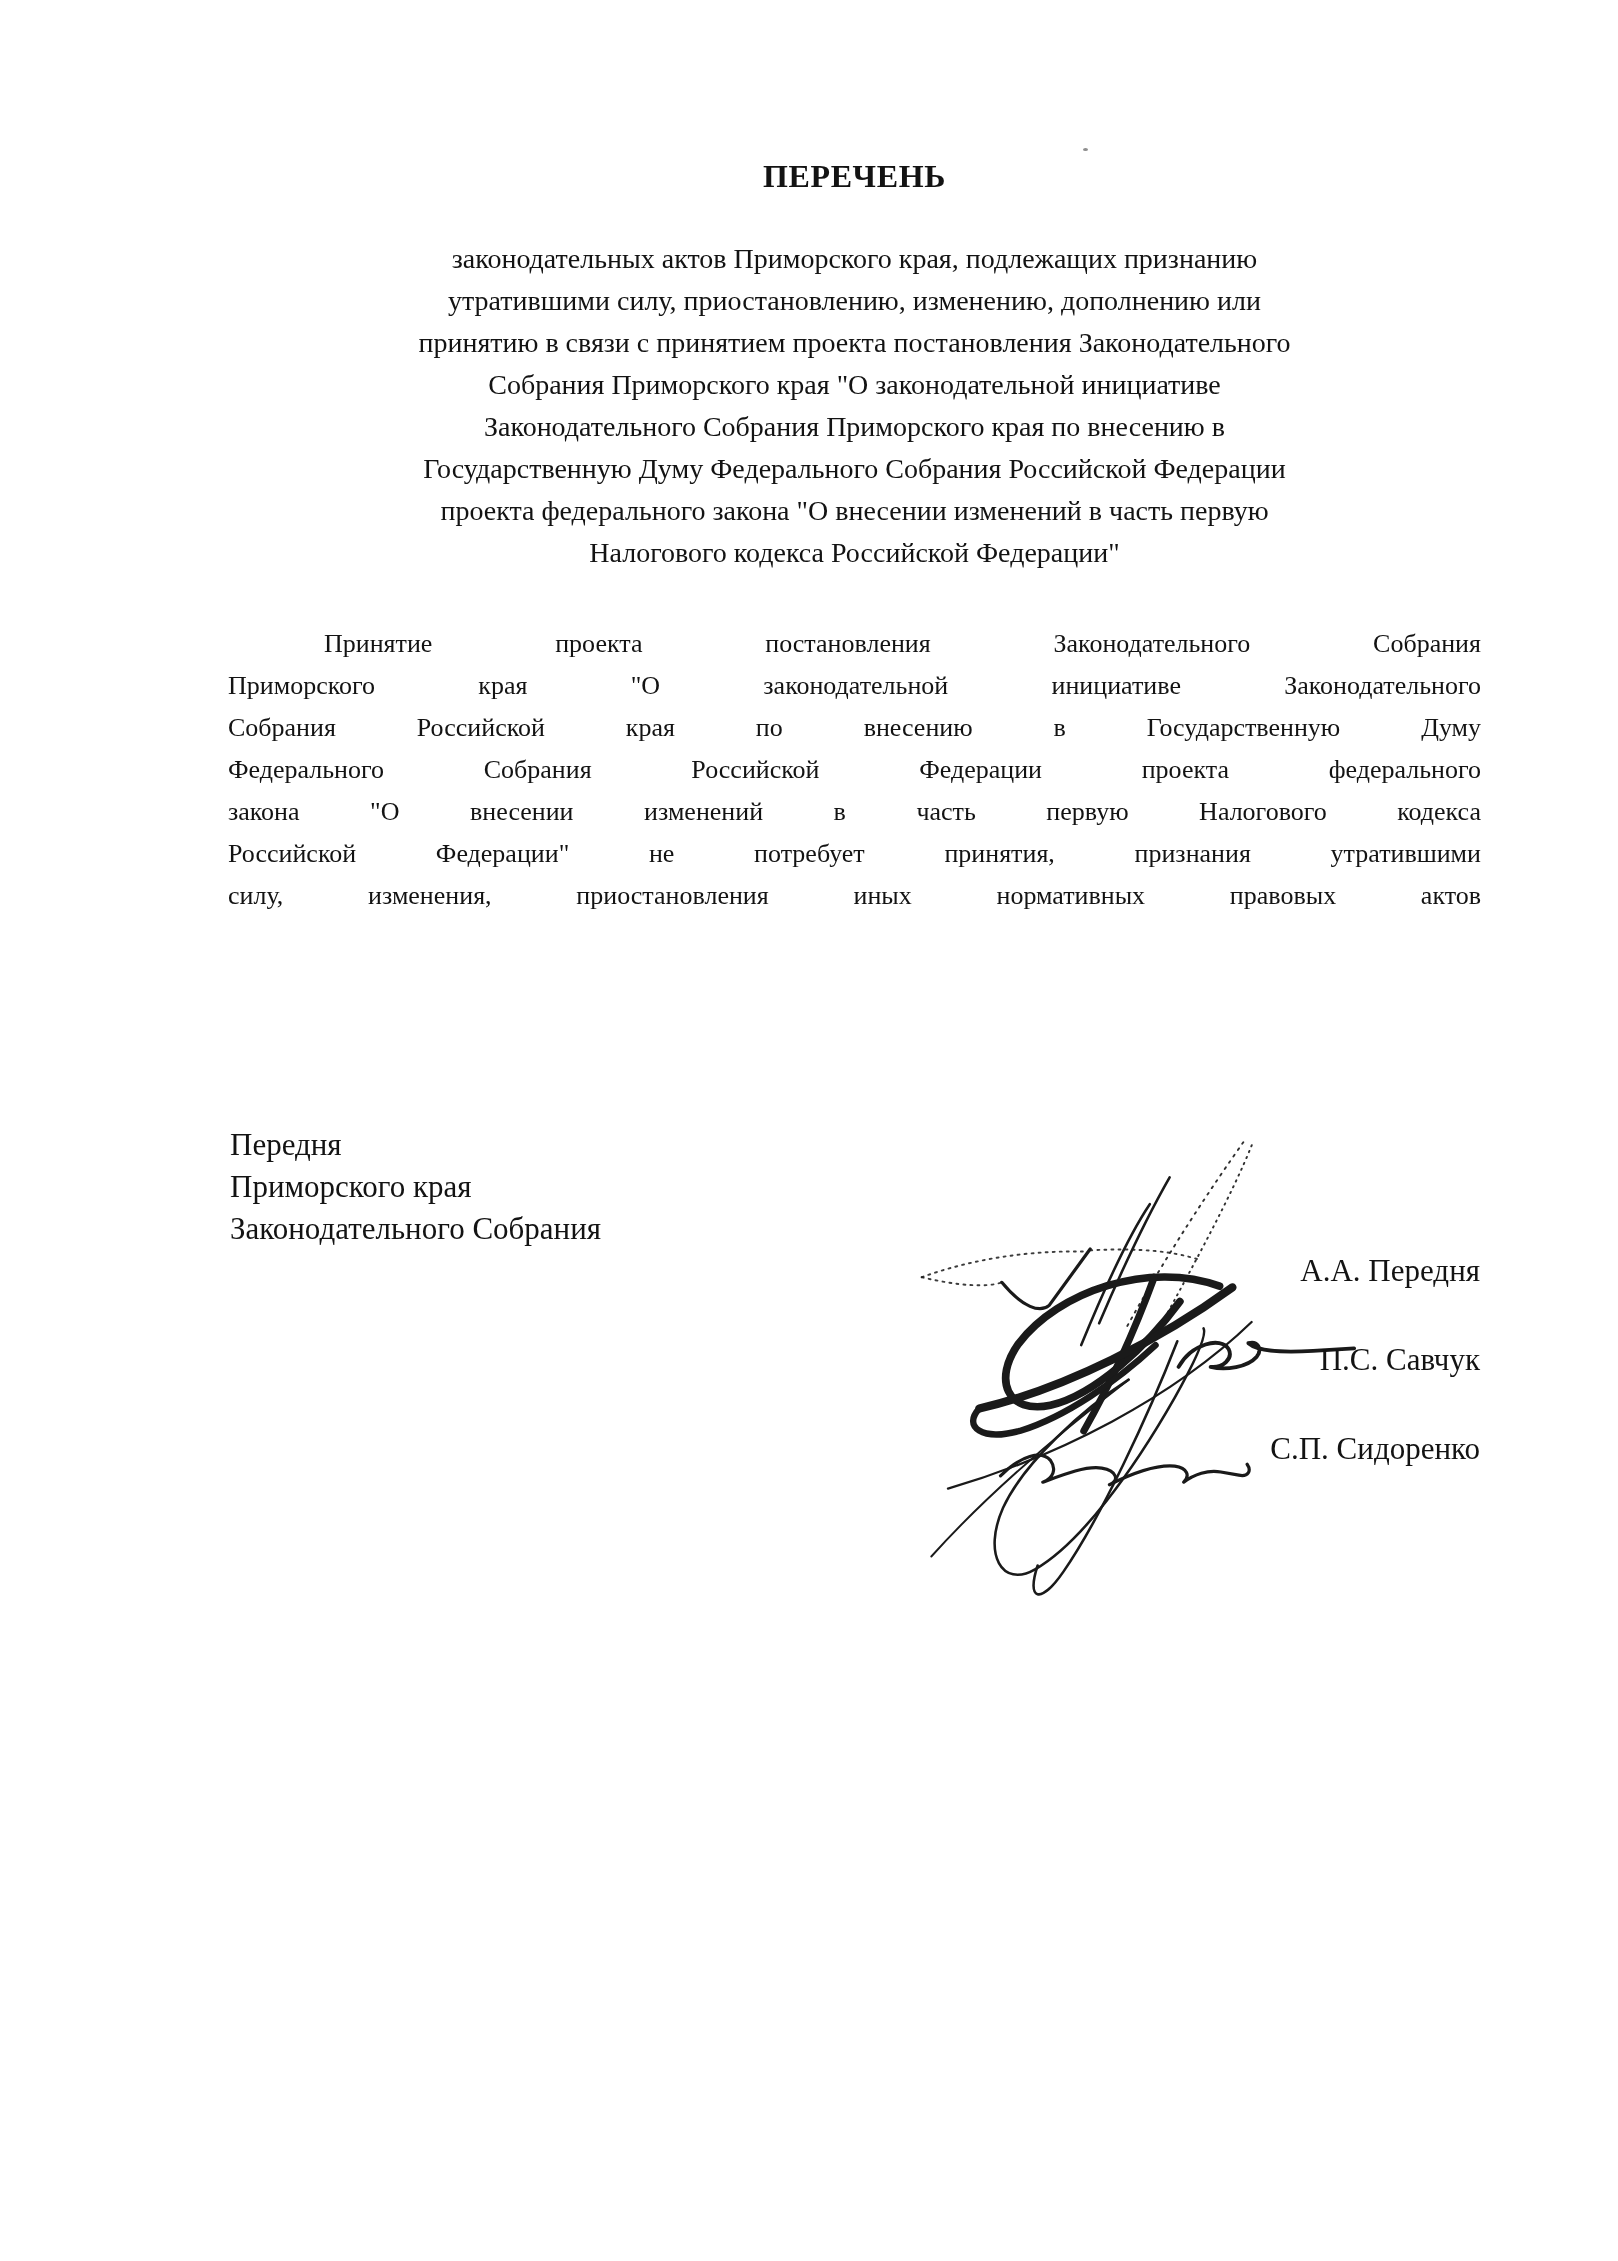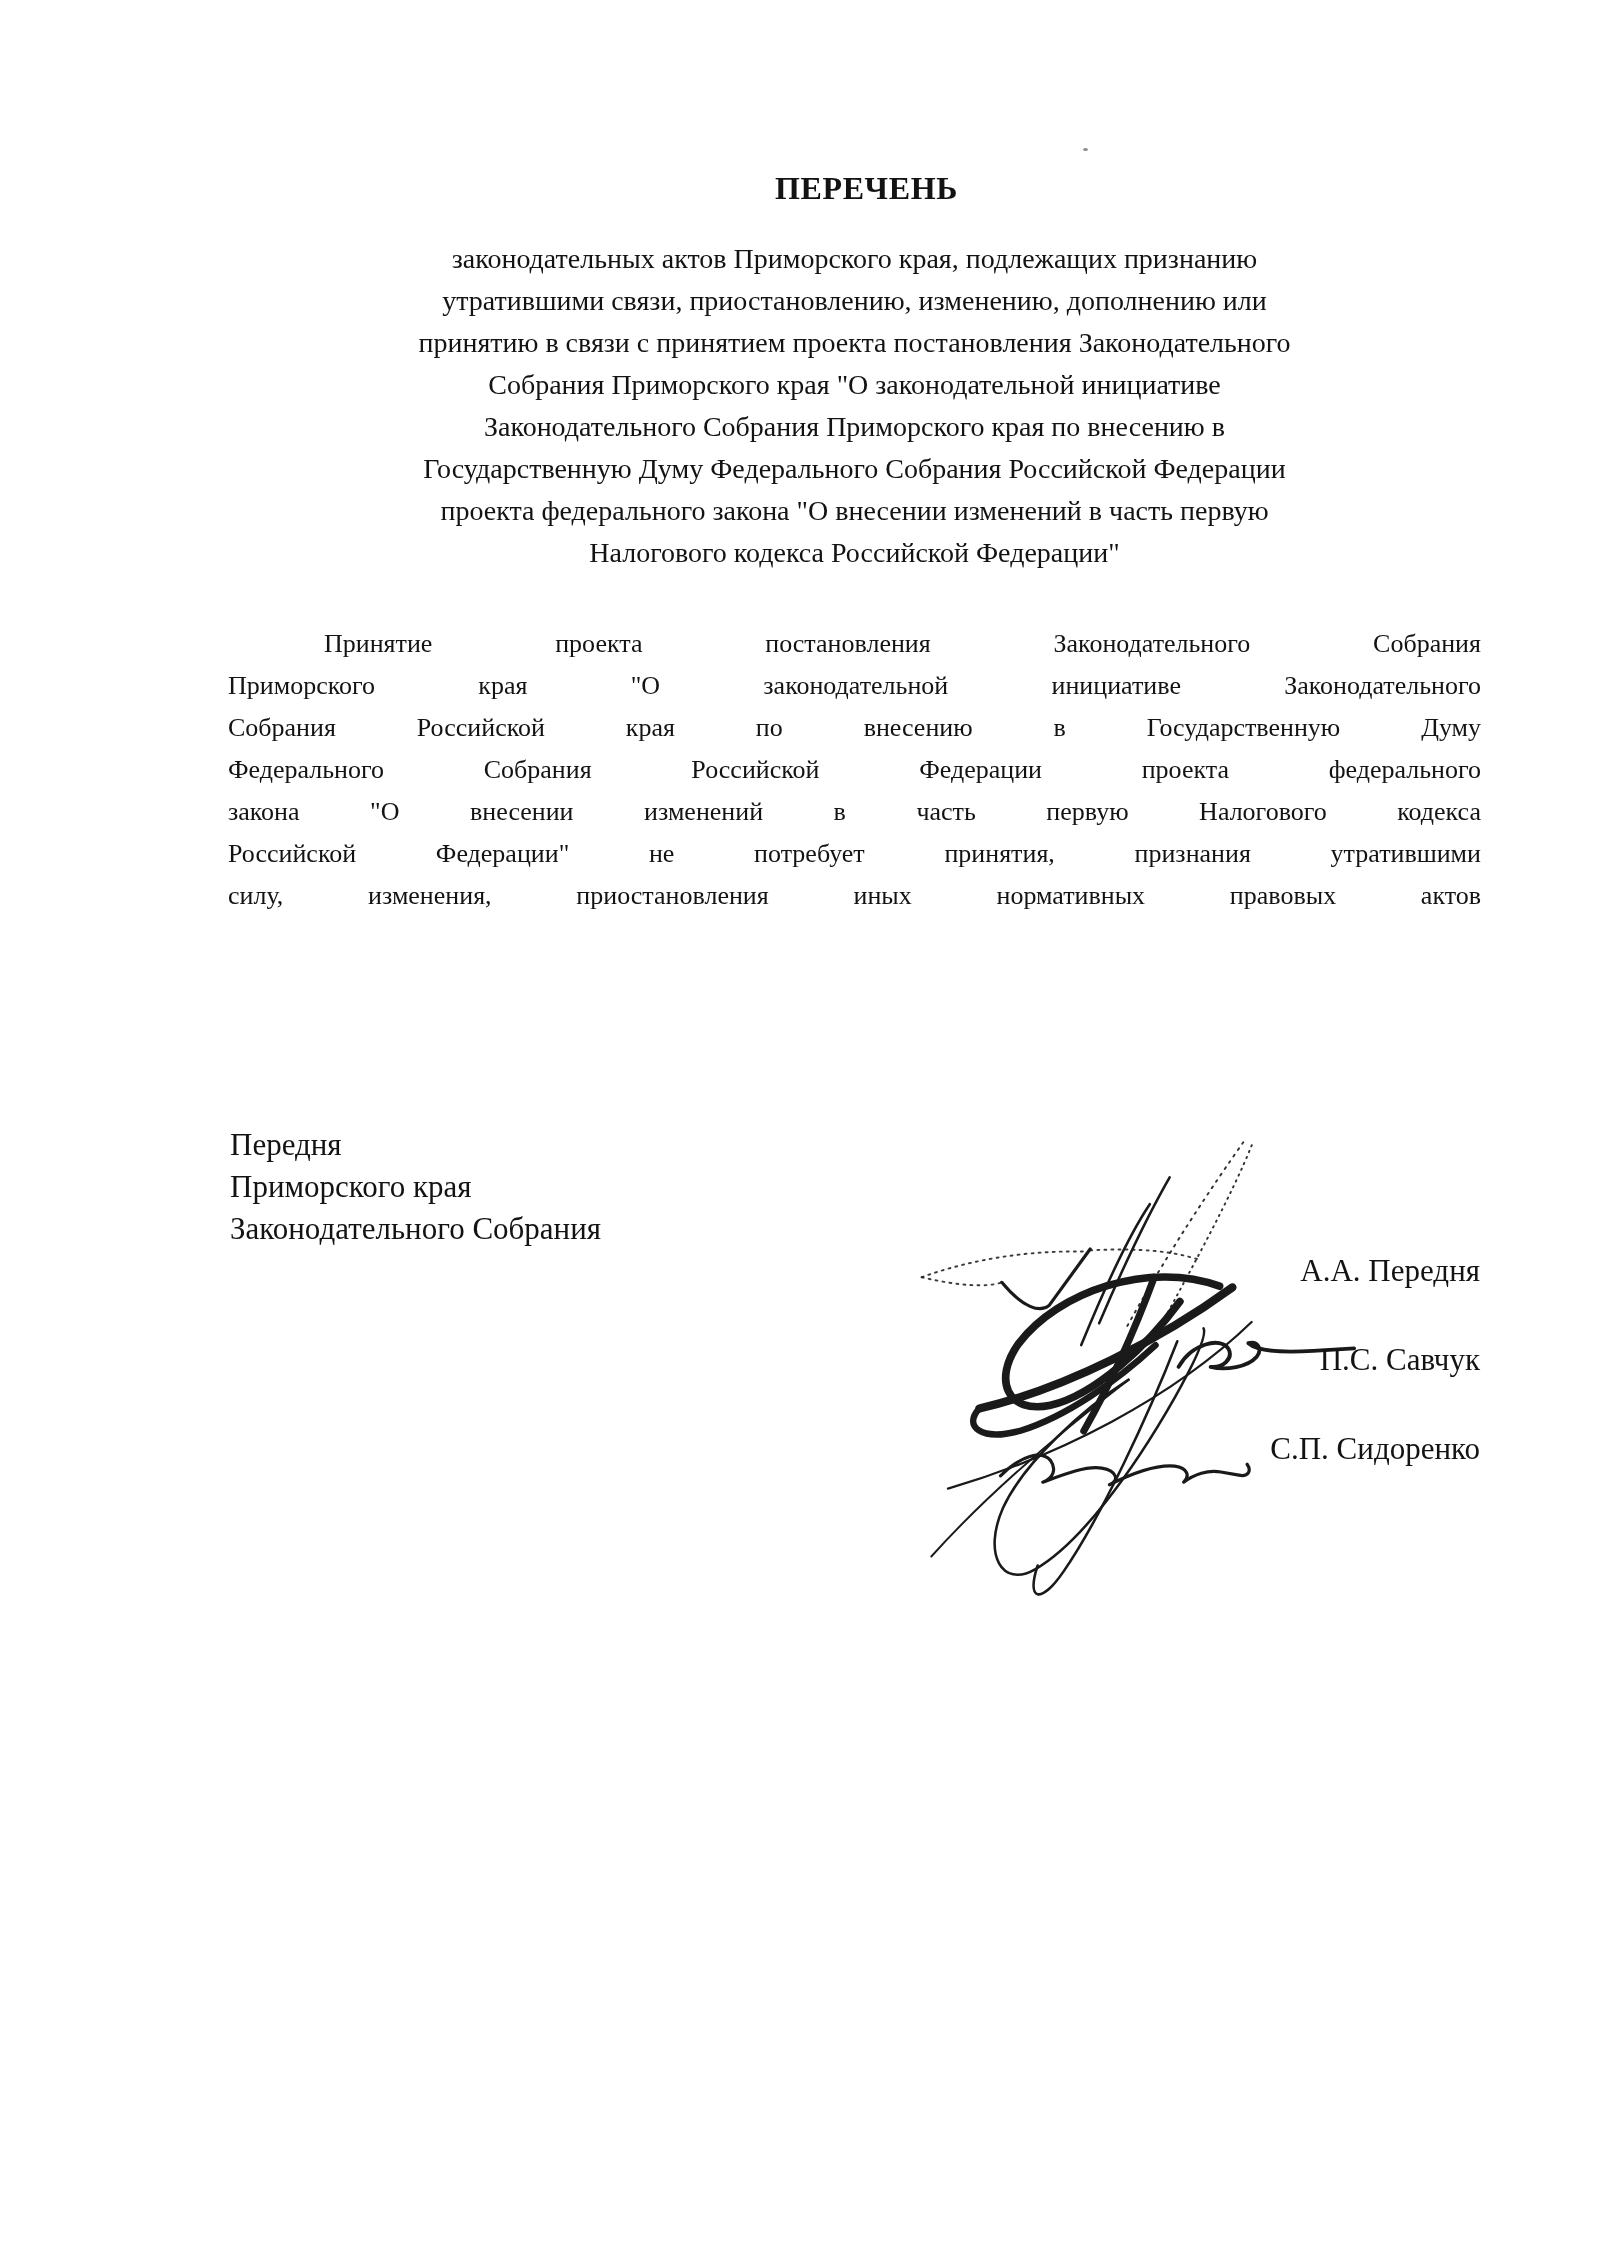--- a/index.html
+++ b/index.html
@@ -8,21 +8,21 @@
     width: 1618px;
     height: 2261px;
     background: #ffffff;
     font-family: "Liberation Serif", "DejaVu Serif", serif;
     color: #131313;
     overflow: hidden;
   }
   .title {
     position: absolute;
     left: 228px; top: 155px; width: 1253px;
-    margin: 12px;
+    margin: 0;
     font-size: 32px; line-height: 42px;
     font-weight: 700;
     text-align: center;
     letter-spacing: 0.6px;
   }
   .subtitle {
     position: absolute;
     left: 228px; top: 238px; width: 1253px;
     font-size: 28px; line-height: 42px;
     text-align: center;
@@ -72,21 +72,21 @@
 <body>
 
 <div class="page">
 
   <div class="speck"></div>
 
   <h1 class="title">ПЕРЕЧЕНЬ</h1>
 
   <div class="subtitle">
     <div>законодательных актов Приморского края, подлежащих признанию</div>
-    <div>утратившими связи, приостановлению, изменению, дополнению или</div>
+    <div>утратившими силу, приостановлению, изменению, дополнению или</div>
     <div>принятию в связи с принятием проекта постановления Законодательного</div>
     <div>Собрания Приморского края "О законодательной инициативе</div>
     <div>Законодательного Собрания Приморского края по внесению в</div>
     <div>Государственную Думу Федерального Собрания Российской Федерации</div>
     <div>проекта федерального закона "О внесении изменений в часть первую</div>
     <div>Налогового кодекса Российской Федерации"</div>
   </div>
 
   <div class="body-par">
     <div class="bline first">Принятие проекта постановления Законодательного Собрания</div>

